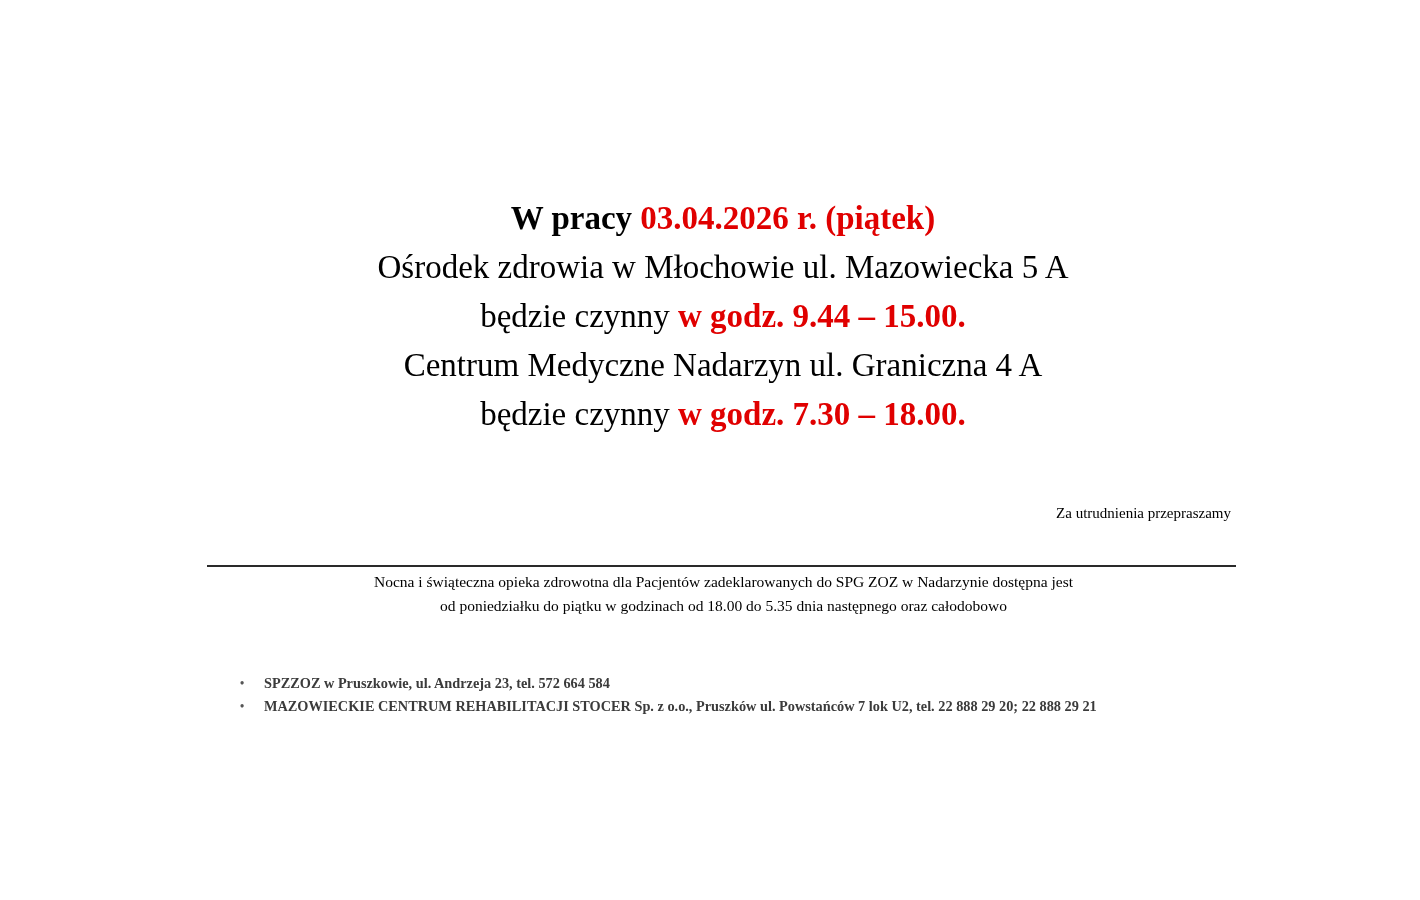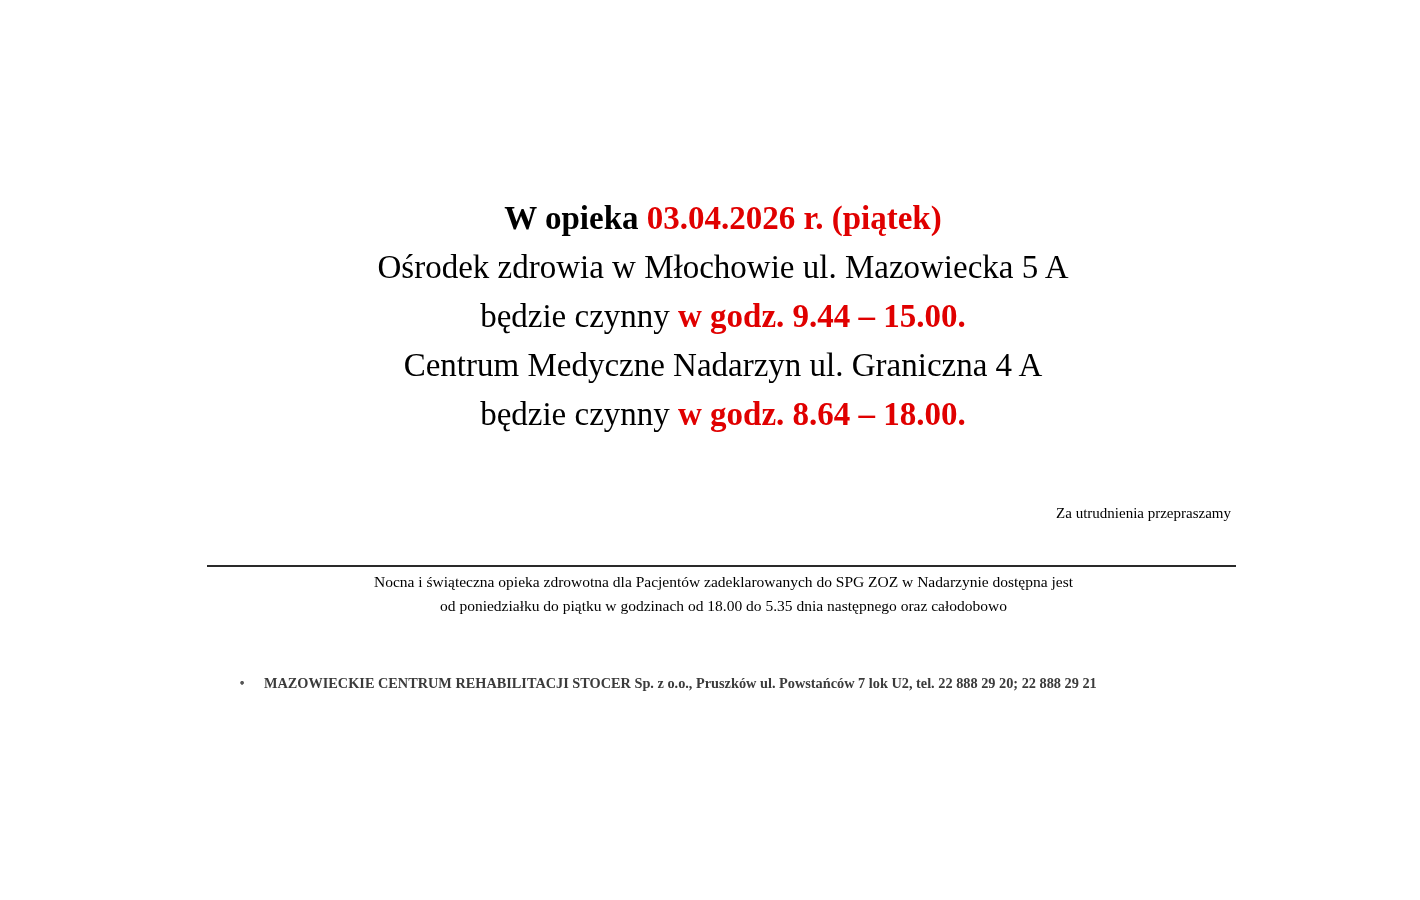--- a/index.html
+++ b/index.html
@@ -76,45 +76,46 @@
       top: 0;
       font-size: 12px;
       color: #555555;
     }
   </style>
 </head>
 <body>
 
 <div class="announcement">
   <div class="line bold">
-    <span>W opieka</span>
+    <span>W pracy</span>
     <span class="red">03.04.2026 r.  (piątek)</span>
   </div>
   <div class="line">Ośrodek zdrowia w Młochowie ul. Mazowiecka 5 A</div>
   <div class="line">
     <span>będzie czynny</span>
     <span class="red bold">w godz. 9.44 – 15.00.</span>
   </div>
   <div class="line">Centrum Medyczne Nadarzyn ul. Graniczna 4 A</div>
   <div class="line">
     <span>będzie czynny</span>
-    <span class="red bold">w godz. 8.64 – 18.00.</span>
+    <span class="red bold">w godz. 7.30 – 18.00.</span>
   </div>
 </div>
 
 <div class="apology">Za utrudnienia przepraszamy</div>
 
 <div class="divider"></div>
 
 <div class="info">
   <div class="line">Nocna i świąteczna opieka zdrowotna dla Pacjentów zadeklarowanych do SPG ZOZ w Nadarzynie dostępna jest</div>
   <div class="line">od poniedziałku do piątku w godzinach od 18.00 do 5.35 dnia następnego oraz całodobowo</div>
 </div>
 
 <ul class="contacts">
   <li>
     <span class="bullet">•</span>
+    <span>SPZZOZ w Pruszkowie, ul. Andrzeja 23, tel. 572 664 584</span>
   </li>
   <li>
     <span class="bullet">•</span>
     <span>MAZOWIECKIE CENTRUM REHABILITACJI STOCER Sp. z o.o., Pruszków ul. Powstańców 7 lok U2, tel. 22 888 29 20; 22 888 29 21</span><br>
   </li>
 </ul>
 
 </body></html>

